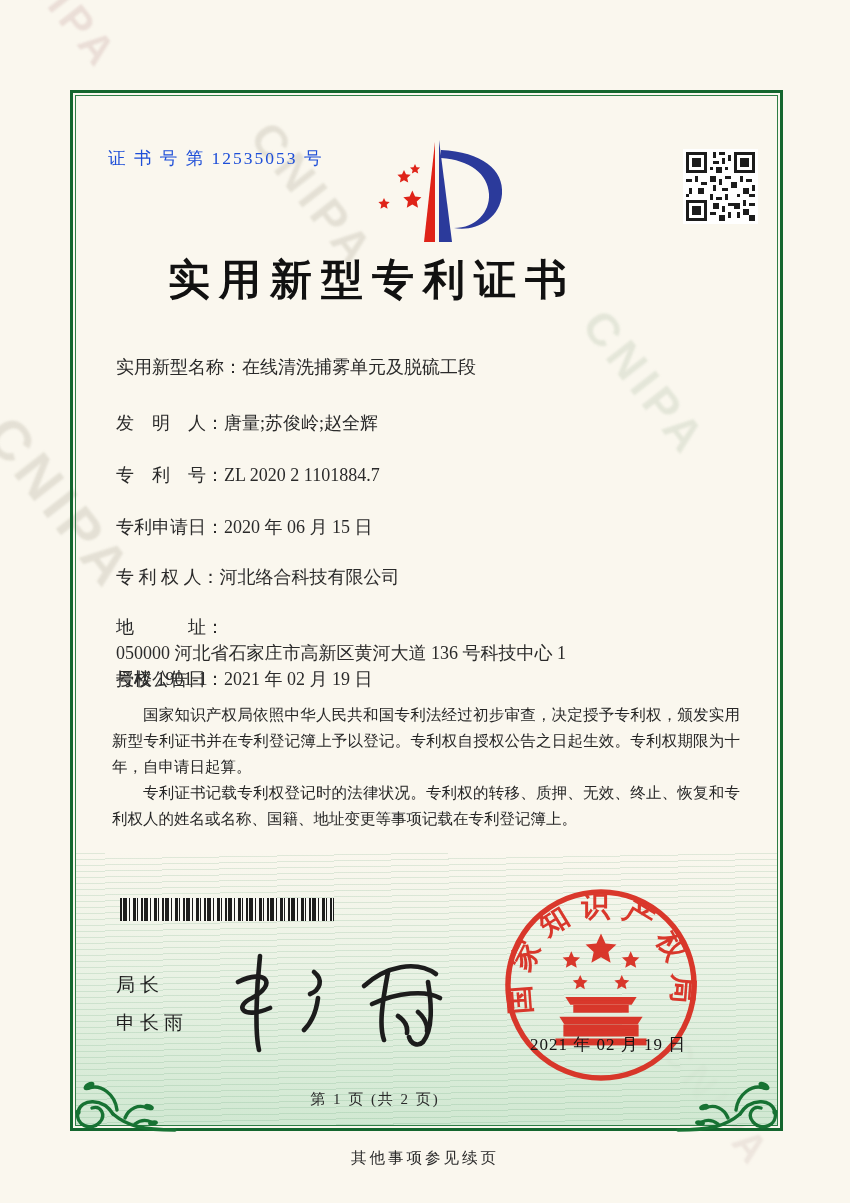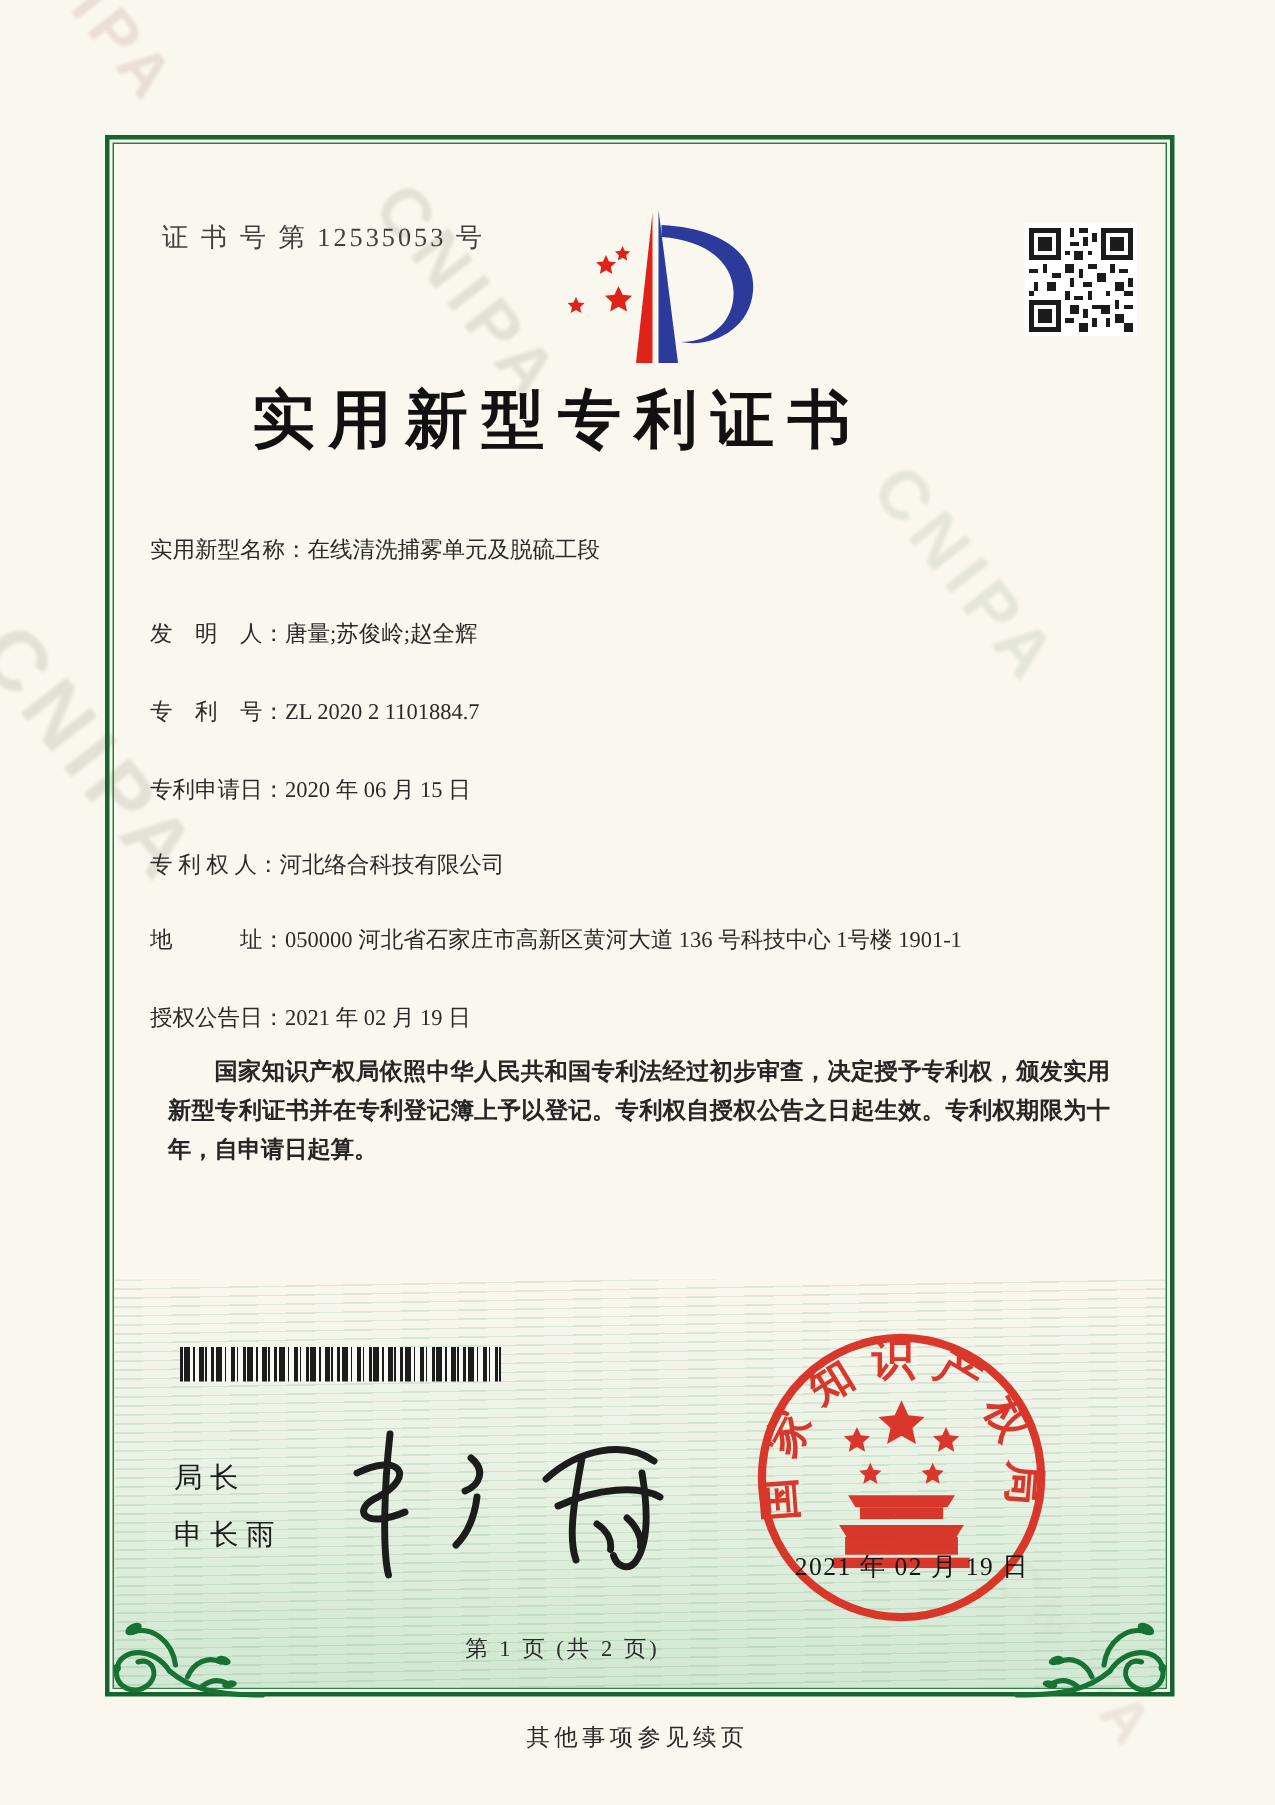--- a/index.html
+++ b/index.html
@@ -33,39 +33,39 @@
     position:absolute;left:0;right:0;bottom:0;height:272px;
     background:
       repeating-linear-gradient(179deg, rgba(27,120,60,0.12) 0 1px, rgba(27,120,60,0) 1px 6px),
       linear-gradient(180deg, rgba(221,239,222,0) 0%, rgba(219,238,220,0.55) 45%, rgba(206,231,208,0.95) 100%);
   }
   .flourish{position:absolute;bottom:-12px;width:112px;height:68px;}
   .flourish.left{left:-8px;}
   .flourish.right{right:-8px;transform:scaleX(-1);}
   
   .cert-no{
-    position:absolute;left:108px;top:146px;font-size:17.5px;letter-spacing:2px;color:#404040;
+    position:absolute;left:108px;top:146px;font-size:17.5px;letter-spacing:2px;color:#1d4ed8;
   }
   .logo{position:absolute;left:342px;top:136px;width:186px;height:112px;}
   .qr{position:absolute;left:683px;top:149px;width:75px;height:75px;background:#fff;}
   .title{
     position:absolute;left:0;width:744px;top:252px;text-align:center;
     font-size:42px;font-weight:bold;letter-spacing:9px;color:#111;
   }
   
-  .field{position:absolute;left:100px;font-size:15px;line-height:26px;white-space:nowrap;}
+  .field{position:absolute;left:116px;font-size:18px;line-height:26px;white-space:nowrap;}
   .field .lbl{color:#2a2a2a;}
   .field .val{color:#2a2a2a;}
   .field.wrap{white-space:normal;width:560px;}
   .field.wrap .val{display:inline-block;vertical-align:top;width:455px;}
   .col2{position:absolute;left:432px;top:0;}
   
   .body-text{
     position:absolute;left:112px;top:702px;width:628px;
-    font-size:15.5px;line-height:26px;text-align:justify;color:#262626;font-weight:bold;
+    font-size:15.5px;line-height:26px;text-align:justify;color:#262626;
   }
   .body-text p{margin:0;text-indent:2em;}
   
   .barcode{
     position:absolute;left:120px;top:898px;width:214px;height:23px;
     background:repeating-linear-gradient(90deg,
       #1c1c1c 0 2px,#f8f8f4 2px 3px,#1c1c1c 3px 7px,#f8f8f4 7px 9px,
       #1c1c1c 9px 10px,#f8f8f4 10px 13px,#1c1c1c 13px 16px,#f8f8f4 16px 17px,
       #1c1c1c 17px 18px,#f8f8f4 18px 21px);
   }
@@ -226,20 +226,21 @@
 </div>
 <div class="field wrap" style="top:614px">
   <span class="lbl">地　　　址：</span><span class="val">050000 河北省石家庄市高新区黄河大道 136 号科技中心 1号楼 1901-1</span>
 </div>
 <div class="field" style="top:666px;width:640px">
   <span class="lbl">授权公告日：</span><span class="val">2021 年 02 月 19 日</span>
 </div>
 
 <div class="body-text">
   <p>国家知识产权局依照中华人民共和国专利法经过初步审查，决定授予专利权，颁发实用新型专利证书并在专利登记簿上予以登记。专利权自授权公告之日起生效。专利权期限为十年，自申请日起算。</p>
+  <p>专利证书记载专利权登记时的法律状况。专利权的转移、质押、无效、终止、恢复和专利权人的姓名或名称、国籍、地址变更等事项记载在专利登记簿上。</p>
 </div>
 
 <div class="barcode"></div>
 
 <div class="sig-title">局长</div>
 <div class="sig-name">申长雨</div>
 <svg class="sig-script" viewBox="0 0 250 115">
   <g fill="none" stroke="#1c1c1c" stroke-width="4.6" stroke-linecap="round" stroke-linejoin="round">
     <path d="M38,14 C34,50 33,92 37,108"></path>
     <path d="M16,40 C44,26 56,42 30,56 C12,64 20,78 48,66"></path>

